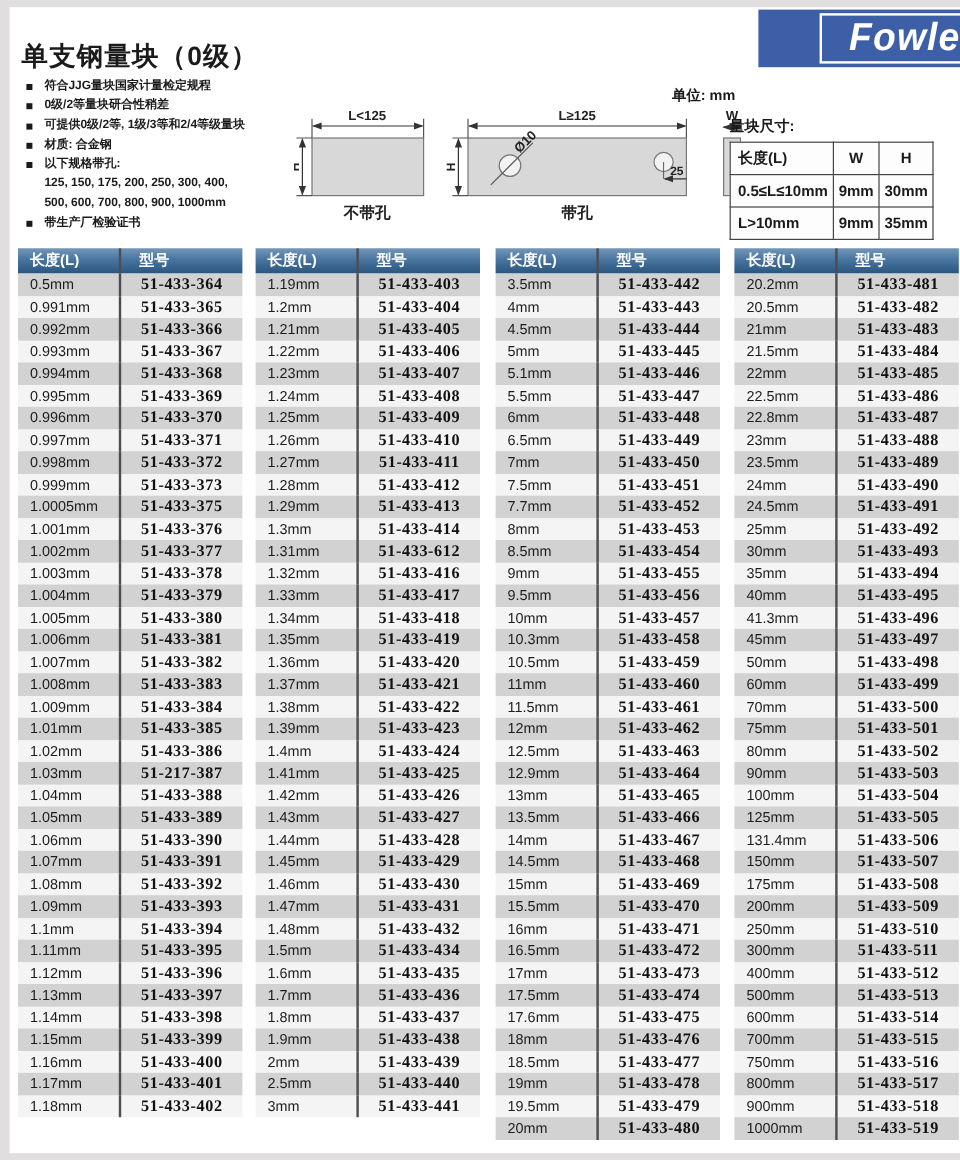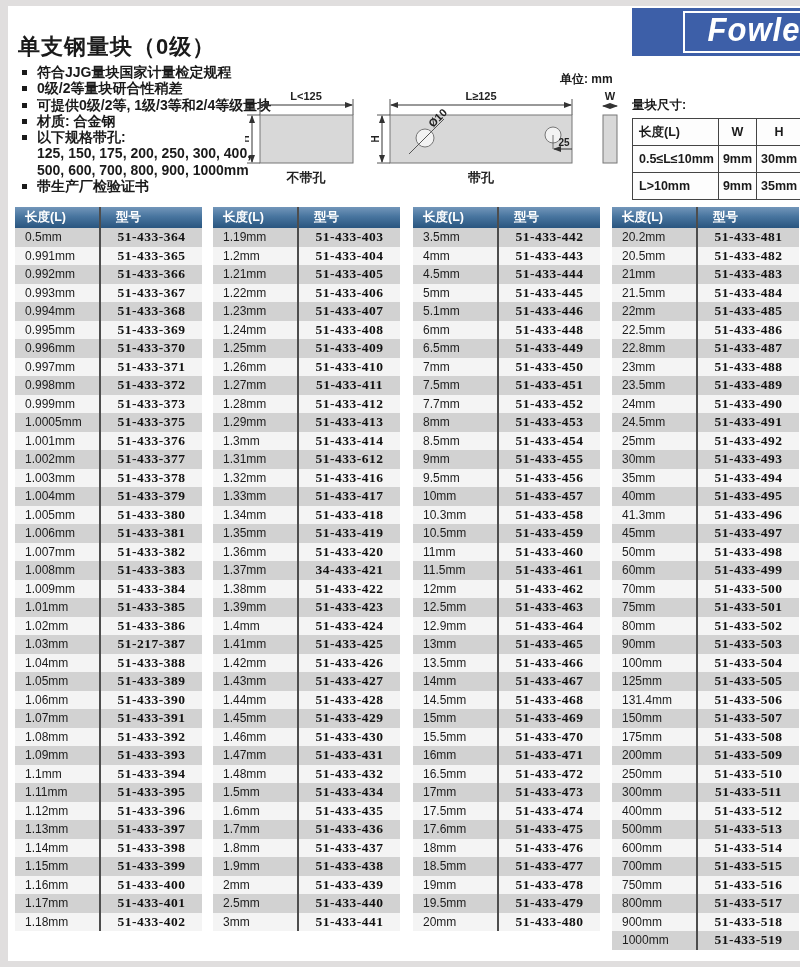--- a/index.html
+++ b/index.html
@@ -12,31 +12,31 @@
 
   .title{position:absolute;left:18px;top:12px;font-size:22px;font-weight:bold;letter-spacing:1px;margin-top:20px;}
 
   .logo-box{position:absolute;left:632px;top:8px;width:163px;height:48px;background:#3d5fa8;
             display:flex;align-items:center;justify-content:center;padding-left:47px;}
   .logo-inner{width:151px;height:38px;border:2px solid #ffffff;display:flex;align-items:center;justify-content:center;}
   .logo-text{color:#ffffff;font-size:31px;font-weight:bold;font-style:italic;letter-spacing:1px;
              font-family:"Liberation Sans",sans-serif;transform:scaleY(1.05);margin-top:-3px;}
 
   .features{position:absolute;left:20px;top:64px;margin:0;padding:0;list-style:none;
-            font-size:14px;font-weight:bold;line-height:16.3px;text-align:center;}
+            font-size:10px;font-weight:bold;line-height:16.3px;text-align:center;}
   .features li{display:flex;align-items:flex-start;}
   .features .sq{display:inline-block;width:5px;height:5px;background:#1a1a1a;margin:6px 10px 0 2px;flex:0 0 5px;}
   .features li.sub{padding-left:17px;}
 
   .unit-note{position:absolute;left:527px;top:71px;font-size:12px;font-weight:bold;margin-left:33px;}
 
   .diagram-svg{position:absolute;left:245px;top:78px;width:380px;height:114px;}
   .diagram-svg text{font-family:"Liberation Sans",sans-serif;font-weight:bold;fill:#222;}
 
-  .size-block{position:absolute;left:632px;top:97px;width:166px;}
+  .size-block{position:absolute;left:608px;top:97px;width:166px;}
   .size-heading{font-size:12.5px;font-weight:bold;margin-bottom:4px;}
   .size-table{border-collapse:collapse;width:165px;background:#fdfdfd;}
   .size-table th,.size-table td{border:1px solid #444;font-size:12.5px;font-weight:bold;
        height:26px;padding:0 4px;text-align:center;}
   .size-table th:first-child,.size-table td:first-child{text-align:left;padding-left:6px;width:88px;}
   .size-table th:nth-child(2),.size-table td:nth-child(2){width:32px;}
 
   .tables-area{position:absolute;top:207px;left:0;width:800px;}
   .data-table{position:absolute;border-collapse:collapse;width:187px;table-layout:fixed;}
   .data-table.t1{left:15px;} .data-table.t2{left:213px;} .data-table.t3{left:413px;} .data-table.t4{left:612px;}
@@ -418,21 +418,21 @@
           <tr>
             <td>1.35mm</td>
             <td>51-433-419</td>
           </tr>
           <tr>
             <td>1.36mm</td>
             <td>51-433-420</td>
           </tr>
           <tr>
             <td>1.37mm</td>
-            <td>34-433-421</td>
+            <td>51-433-421</td>
           </tr>
           <tr>
             <td>1.38mm</td>
             <td>51-433-422</td>
           </tr>
           <tr>
             <td>1.39mm</td>
             <td>51-433-423</td>
           </tr>
           <tr>
@@ -531,20 +531,24 @@
           </tr>
           <tr>
             <td>5mm</td>
             <td>51-433-445</td>
           </tr>
           <tr>
             <td>5.1mm</td>
             <td>51-433-446</td>
           </tr>
           <tr>
+            <td>5.5mm</td>
+            <td>51-433-447</td>
+          </tr>
+          <tr>
             <td>6mm</td>
             <td>51-433-448</td>
           </tr>
           <tr>
             <td>6.5mm</td>
             <td>51-433-449</td>
           </tr>
           <tr>
             <td>7mm</td>
             <td>51-433-450</td>

